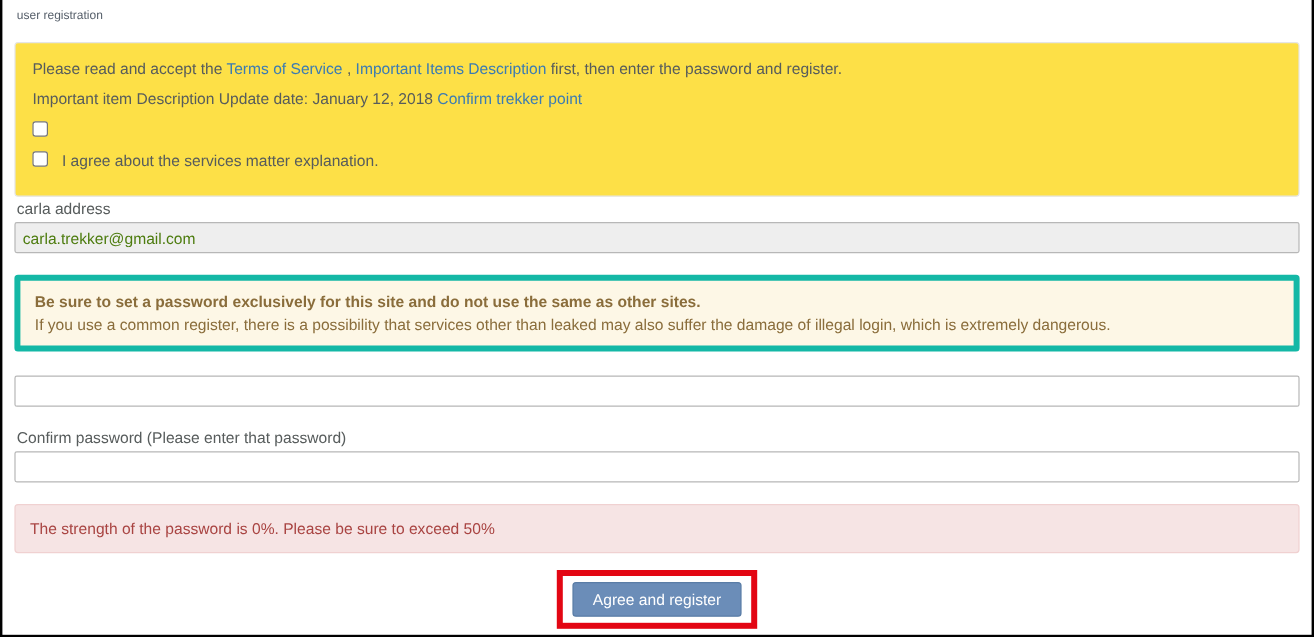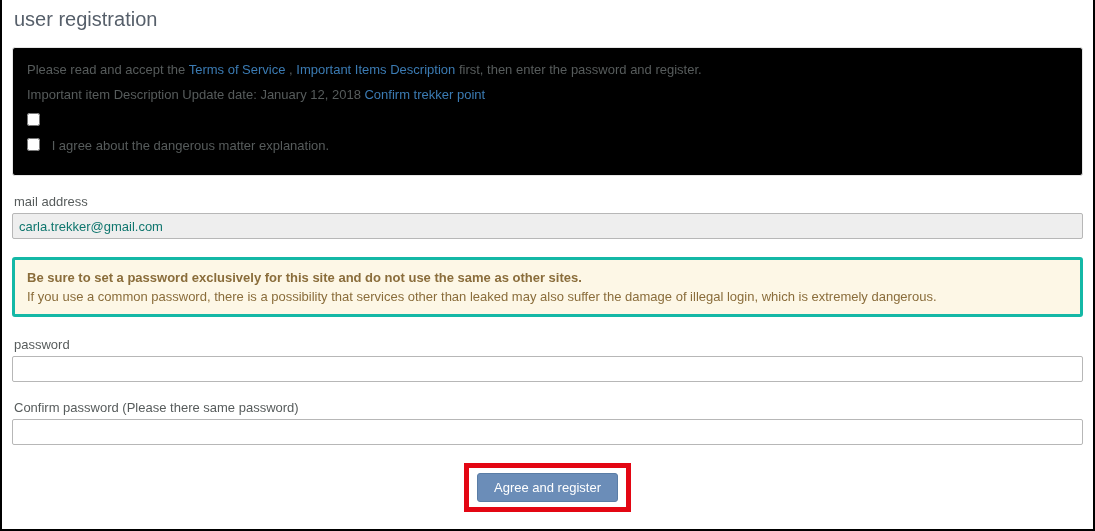--- a/index.html
+++ b/index.html
@@ -16,29 +16,29 @@
     .page {
       width: 1095px;
       height: 531px;
       border: 2px solid #000;
       border-top: none;
       padding: 8px 10px 10px 10px;
       position: relative;
     }
     .title {
       color: #565f6a;
-      font-size: 20px;
+      font-size: 10px;
       margin: 0 0 16px 2px;
     }
     .info-box {
-      background: #000000;
+      background: #fde047;
       border: 1px solid #e5e5e5;
       border-radius: 3px;
       padding: 14px 14px 12px 14px;
-      margin-bottom: 18px;
+      margin-bottom: 2px;
     }
     .info-line {
       color: #575c5c;
       margin-bottom: 10px;
     }
     .info-box a {
       color: #3b7bb3;
       text-decoration: none;
     }
     .check-row {
@@ -56,32 +56,32 @@
     .field-label {
       color: #575c5c;
       margin: 0 0 4px 2px;
       display: block;
     }
     .text-input {
       width: 100%;
       height: 26px;
       border: 1px solid #b7b7b7;
       background: #eeeeee;
-      color: #0f766e;
+      color: #4d7c0f;
       padding: 2px 6px;
       font-family: inherit;
       font-size: 13px;
       border-radius: 2px;
     }
     .field-block {
       margin-bottom: 18px;
     }
     .warn-box {
       background: #fdf7e6;
-      border: 3px solid #14b8a6;
+      border: 5px solid #14b8a6;
       border-radius: 3px;
       padding: 10px 12px;
       margin-bottom: 20px;
     }
     .warn-title {
       color: #8a6d3b;
       font-weight: bold;
       margin-bottom: 4px;
     }
     .warn-text {
@@ -137,44 +137,46 @@
     </div>
     <div class="info-line">
       <span>Important item Description Update date: January 12, 2018 </span><a href="#">Confirm trekker point</a>
     </div>
 
     <div class="check-row">
       <input type="checkbox" id="cb-tos" style="">
     </div>
     <div class="check-row">
       <input type="checkbox" id="cb-matter" style="">
-      <label for="cb-matter">I agree about the dangerous matter explanation.</label>
+      <label for="cb-matter">I agree about the services matter explanation.</label>
     </div>
   </div>
 
   <div class="field-block">
-    <span class="field-label">mail address</span>
+    <span class="field-label">carla address</span>
     <input type="text" class="text-input" readonly="" value="carla.trekker@gmail.com" style="">
   </div>
 
   <div class="warn-box">
     <div class="warn-title">Be sure to set a password exclusively for this site and do not use the same as other sites.</div>
-    <div class="warn-text">If you use a common password, there is a possibility that services other than leaked may also suffer the damage of illegal login, which is extremely dangerous.</div>
+    <div class="warn-text">If you use a common register, there is a possibility that services other than leaked may also suffer the damage of illegal login, which is extremely dangerous.</div>
   </div>
 
   <div class="field-block">
-    <span class="field-label">password</span>
     <input type="password" class="plain-input" value="" style="">
   </div>
 
   <div class="field-block">
-    <span class="field-label">Confirm password (Please there same password)</span>
+    <span class="field-label">Confirm password (Please enter that password)</span>
     <input type="password" class="plain-input" value="" style="">
   </div>
 
+  <div class="strength-box">
+    <span>The strength of the password is 0%. Please be sure to exceed 50%</span>
+  </div>
 
   <div class="submit-wrap">
     <div class="submit-highlight">
       <button class="submit-btn">Agree and register</button>
     </div>
   </div>
 
 </div>
 
 </body></html>

